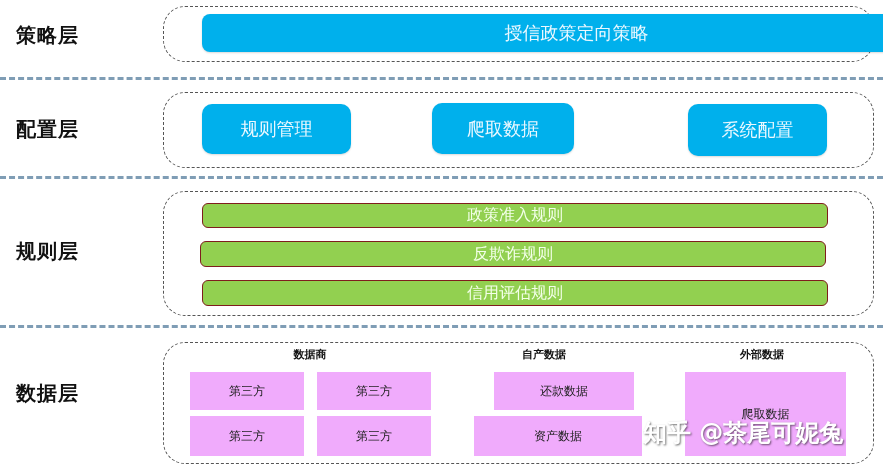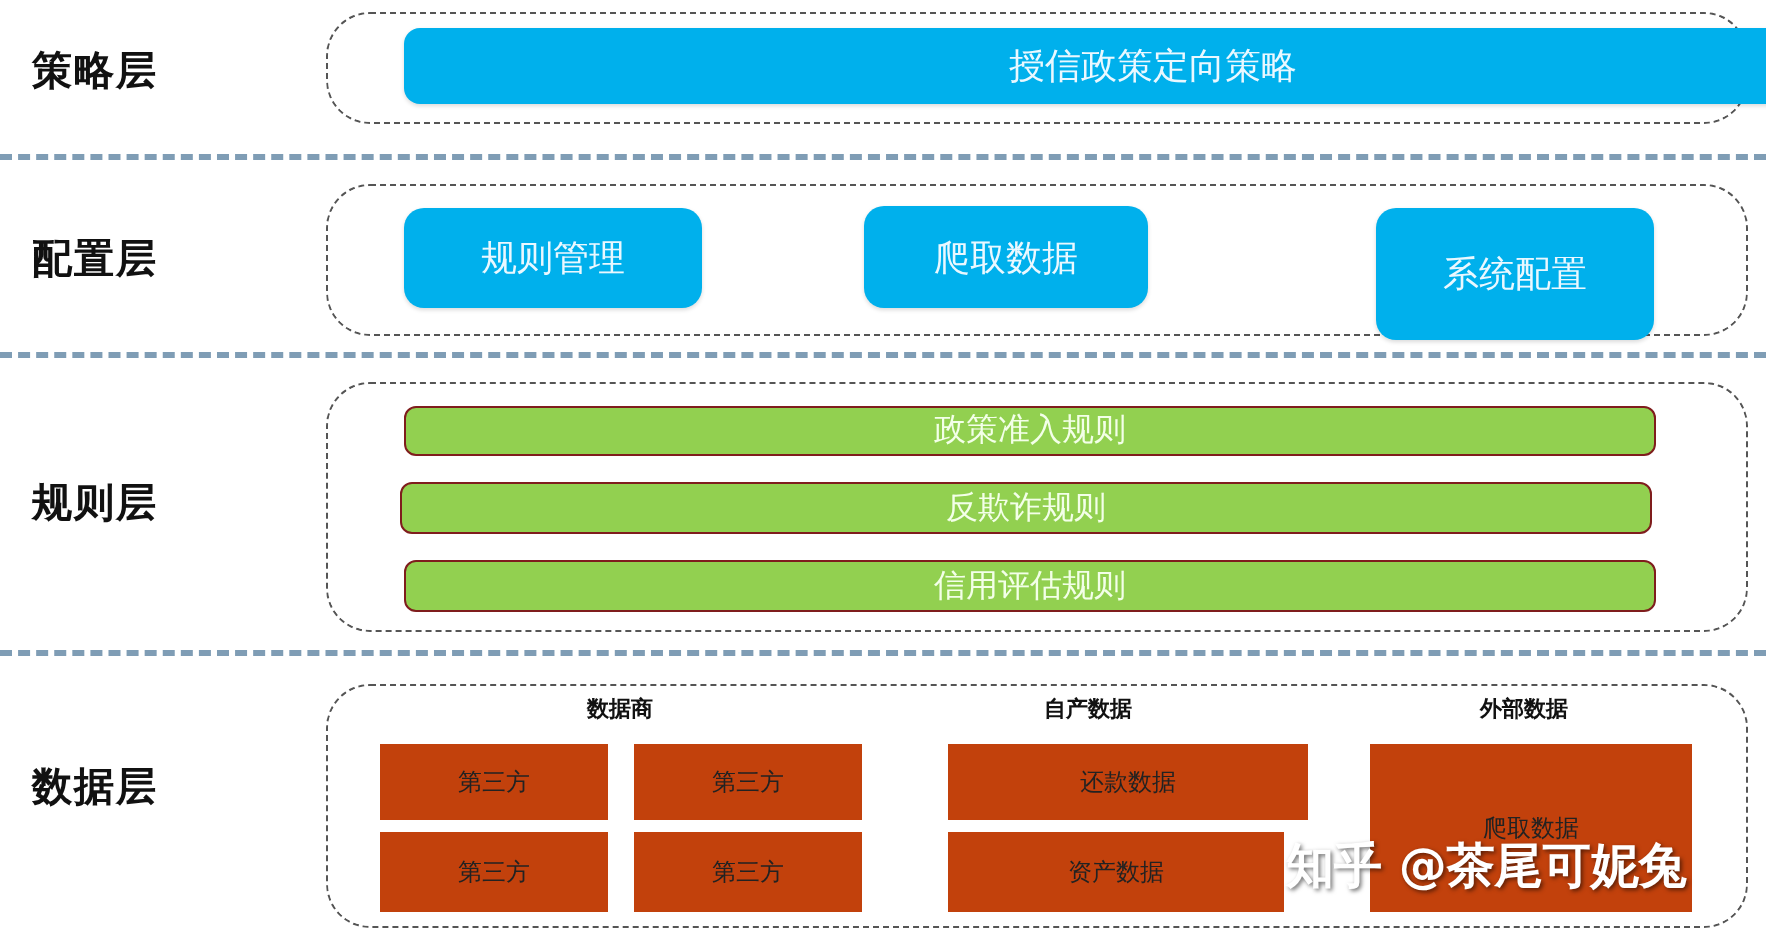--- a/index.html
+++ b/index.html
@@ -22,21 +22,21 @@
       position: absolute; background: #00b0ec; color: #eaf8ff; border-radius: 10px;
       display: flex; align-items: center; justify-content: center; font-size: 18px;
       box-shadow: 0 1px 2px rgba(0,0,0,0.15);
     }
     .green-bar {
       position: absolute; background: #92d050; color: #f3ffe8; border: 1px solid #7f1d1d;
       border-radius: 6px; display: flex; align-items: center; justify-content: center;
       font-size: 16px; box-sizing: border-box;
     }
     .yellow-box {
-      position: absolute; background: #c2410c; color: #222; display: flex;
+      position: absolute; background: #f0abfc; color: #222; display: flex;
       align-items: center; justify-content: center; font-size: 12px;
     }
     .group-title {
       position: absolute; font-size: 11px; font-weight: bold; color: #111; text-align: center;
     }
     .watermark {
       position: absolute; left: 643px; top: 417px; font-size: 24px; color: #fff;
       text-shadow: 1px 1px 2px rgba(0,0,0,0.55);
       font-weight: bold;
     }
@@ -52,35 +52,35 @@
 <div class="sep" style="top:77px;"></div>
 <div class="sep" style="top:176px;"></div>
 <div class="sep" style="top:325px;"></div>
 
 <div class="frame" style="left:163px; top:6px; width:711px; height:56px;"></div>
 <div class="blue-box" style="left:202px; top:14px; width:749px; height:38px; border-radius:8px;">授信政策定向策略</div>
 
 <div class="frame" style="left:163px; top:92px; width:711px; height:76px;"></div>
 <div class="blue-box" style="left:202px; top:104px; width:149px; height:50px;">规则管理</div>
 <div class="blue-box" style="left:432px; top:103px; width:142px; height:51px;">爬取数据</div>
-<div class="blue-box" style="left:688px; top:104px; width:139px; height:66px;">系统配置</div>
+<div class="blue-box" style="left:688px; top:104px; width:139px; height:52px;">系统配置</div>
 
 <div class="frame" style="left:163px; top:191px; width:711px; height:125px;"></div>
 <div class="green-bar" style="left:202px; top:203px; width:626px; height:25px;">政策准入规则</div>
 <div class="green-bar" style="left:200px; top:241px; width:626px; height:26px;">反欺诈规则</div>
 <div class="green-bar" style="left:202px; top:280px; width:626px; height:26px;">信用评估规则</div>
 
 <div class="frame" style="left:163px; top:342px; width:711px; height:122px;"></div>
 
 <div class="group-title" style="left:270px; top:347px; width:80px;">数据商</div>
 <div class="yellow-box" style="left:190px; top:372px; width:114px; height:38px;">第三方</div>
 <div class="yellow-box" style="left:317px; top:372px; width:114px; height:38px;">第三方</div>
 <div class="yellow-box" style="left:190px; top:416px; width:114px; height:40px;">第三方</div>
 <div class="yellow-box" style="left:317px; top:416px; width:114px; height:40px;">第三方</div>
 
 <div class="group-title" style="left:504px; top:347px; width:80px;">自产数据</div>
-<div class="yellow-box" style="left:474px; top:372px; width:180px; height:38px;">还款数据</div>
+<div class="yellow-box" style="left:494px; top:372px; width:140px; height:38px;">还款数据</div>
 <div class="yellow-box" style="left:474px; top:416px; width:168px; height:40px;">资产数据</div>
 
 <div class="group-title" style="left:722px; top:347px; width:80px;">外部数据</div>
 <div class="yellow-box" style="left:685px; top:372px; width:161px; height:84px;">爬取数据</div>
 
 <div class="watermark">知乎 @茶尾可妮兔</div>
 
 </body></html>

